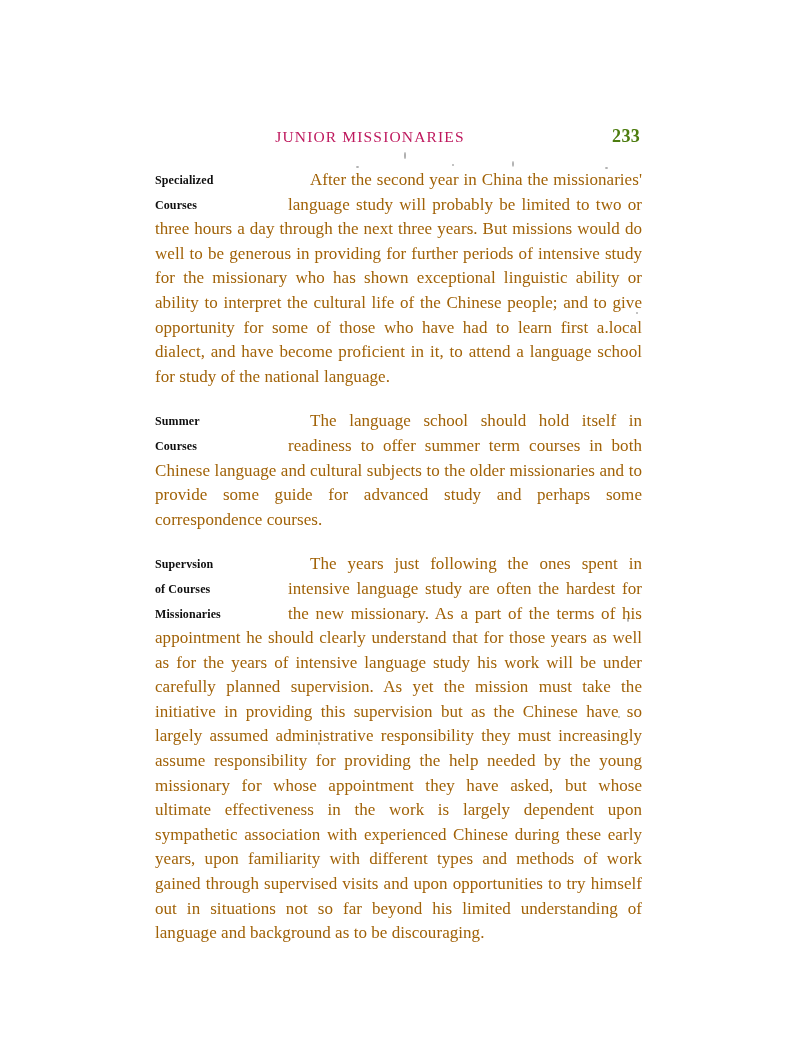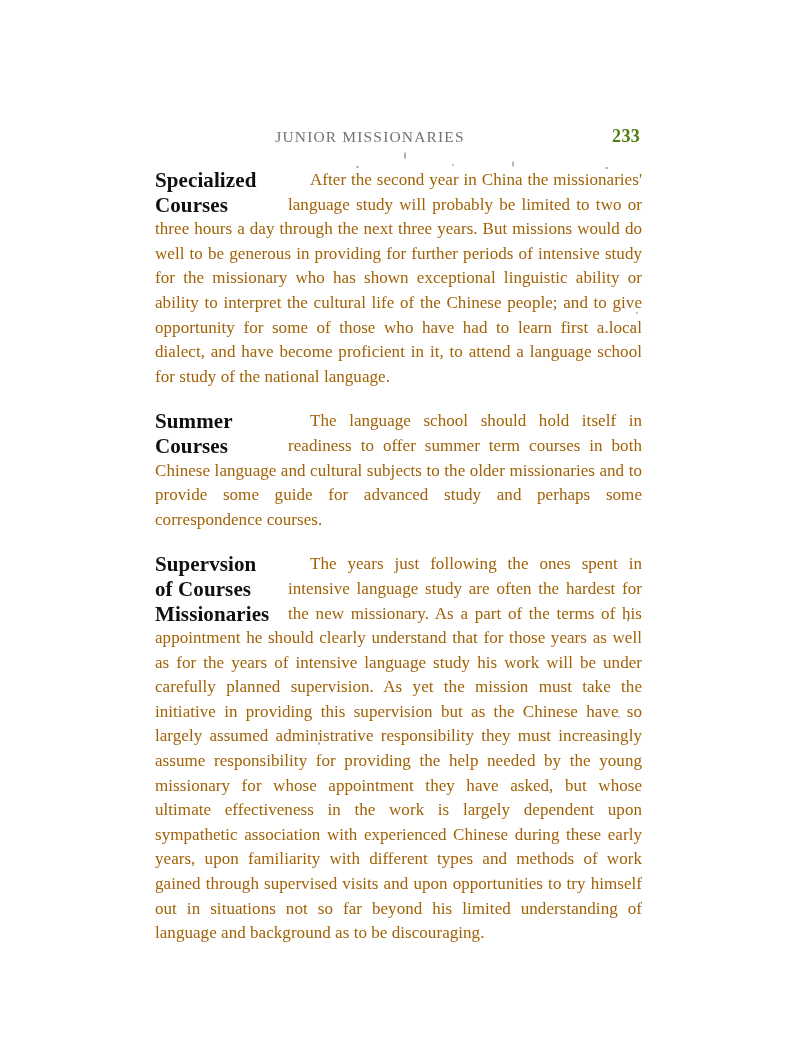--- a/index.html
+++ b/index.html
@@ -27,21 +27,21 @@
     height: 24px;
   }
   .rh-title {
     position: absolute;
     left: 0;
     top: 0;
     width: 420px;
     text-align: center;
     font-size: 15.5px;
     letter-spacing: 1.15px;
-    color: #737373;
+    color: #be185d;
     white-space: nowrap;
   }
   .rh-pageno {
     position: absolute;
     right: 0;
     top: -2px;
     font-size: 18px;
     font-weight: bold;
     color: #4d7c0f;
     letter-spacing: 0.3px;
@@ -59,21 +59,21 @@
     position: relative;
     margin-bottom: 20px;
   }
   .section:last-child { margin-bottom: 8px; }
 
   
   .side-heading {
     float: left;
     width: 133px;
     font-weight: bold;
-    font-size: 21px;
+    font-size: 12px;
     line-height: 24.6px;
     color: #0f0f0f;
     letter-spacing: 0.1px;
   }
   .side-heading .hl { display: block; white-space: nowrap; }
 
   .body-text {
     font-size: 17px;
     line-height: 24.6px;
     text-align: justify;

